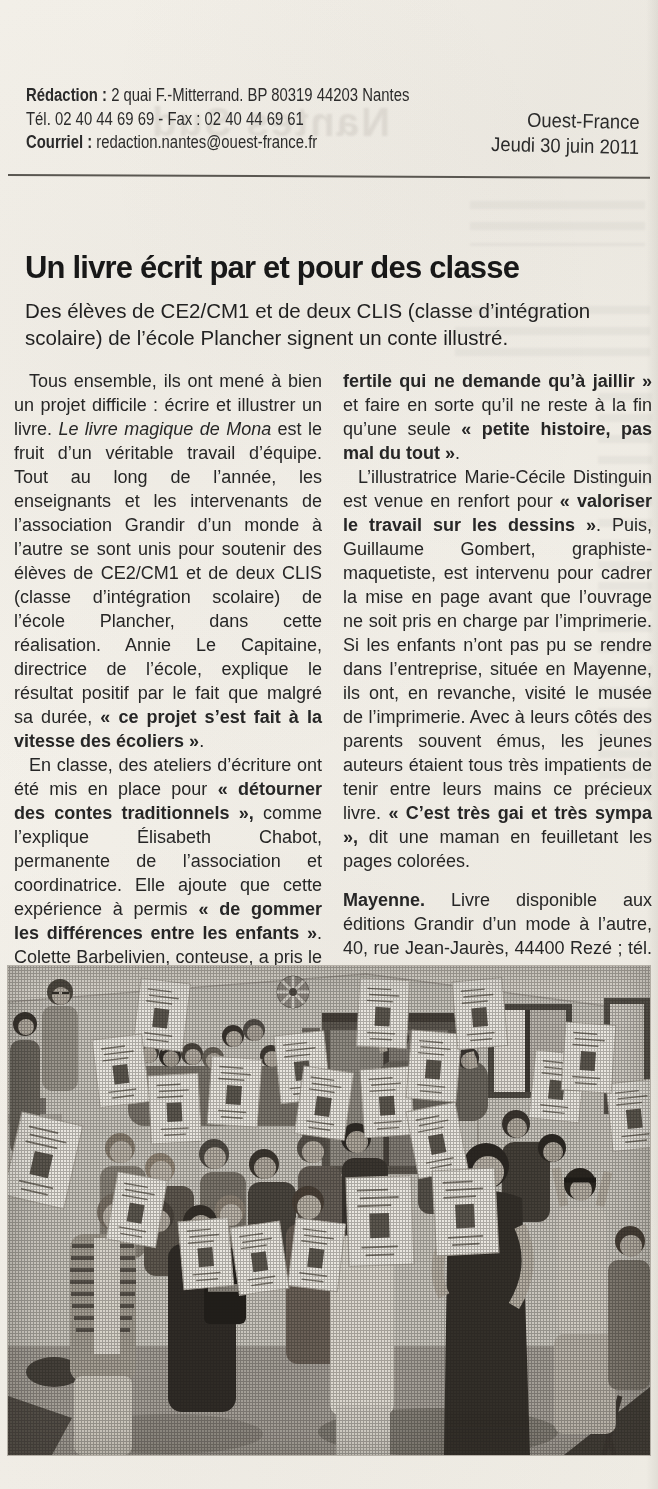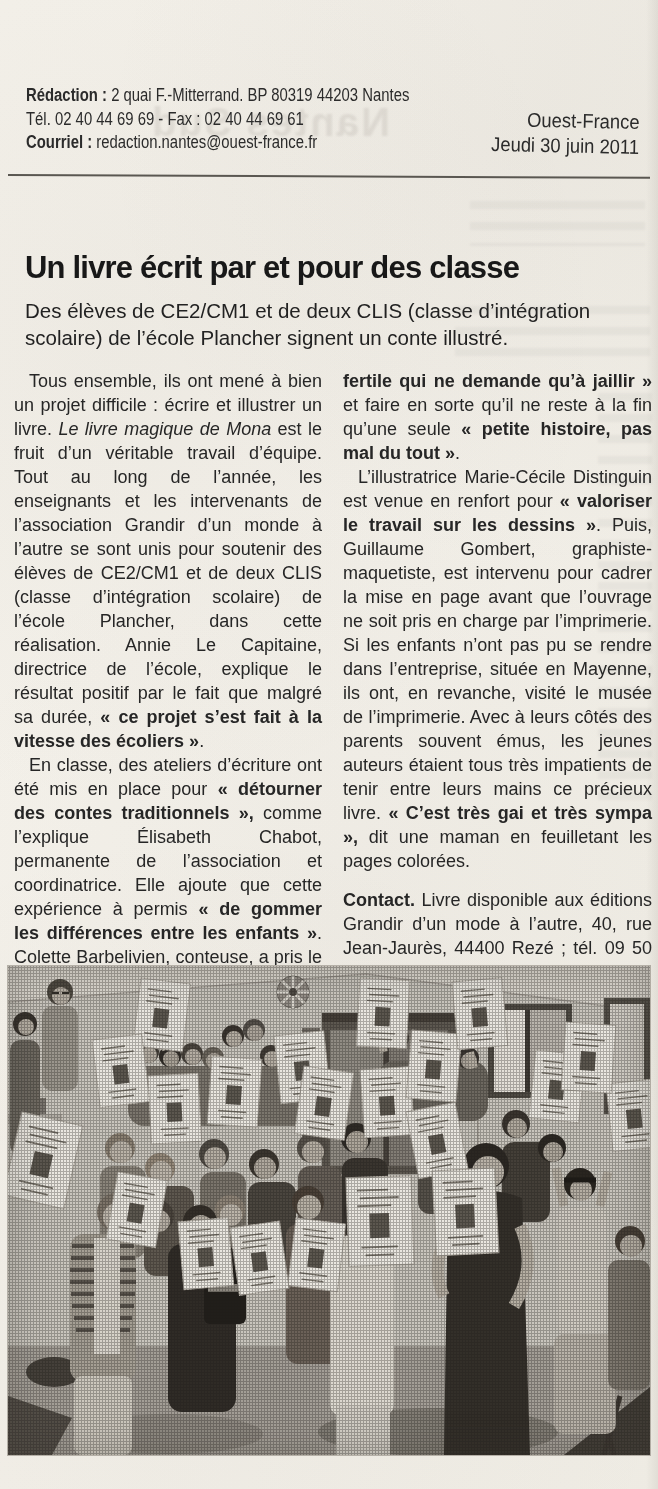--- a/index.html
+++ b/index.html
@@ -128,21 +128,21 @@
   <h2 class="subtitle">Des élèves de CE2/CM1 et de deux CLIS (classe d’intégration scolaire) de l’école Plancher signent un conte illustré.</h2>
   <div class="smudge" style="left:455px;top:293px;width:195px;height:70px;"></div>
 
   <div class="col col-left">
     <p class="body-p indent"><span class="seg-n">Tous ensemble, ils ont mené à bien un projet difficile : écrire et illustrer un livre. </span><span class="seg-i">Le livre magique de Mona</span><span class="seg-n"> est le fruit d’un véritable travail d’équipe. Tout au long de l’année, les enseignants et les intervenants de l’association Grandir d’un monde à l’autre se sont unis pour soutenir des élèves de CE2/CM1 et de deux CLIS (classe d’intégration scolaire) de l’école Plancher, dans cette réalisation. Annie Le Capitaine, directrice de l’école, explique le résultat positif par le fait que malgré sa durée, </span><span class="seg-b">« ce projet s’est fait à la vitesse des écoliers »</span><span class="seg-n">.</span></p>
     <p class="body-p indent"><span class="seg-n">En classe, des ateliers d’écriture ont été mis en place pour </span><span class="seg-b">« détourner des contes traditionnels »,</span><span class="seg-n"> comme l’explique Élisabeth Chabot, permanente de l’association et coordinatrice. Elle ajoute que cette expérience à permis </span><span class="seg-b">« de gommer les différences entre les enfants »</span><span class="seg-n">. Colette Barbelivien, conteuse, a pris le relais des enseignants pour aider les enfants </span><span class="seg-b">« à dompter une imagination</span></p>
   </div>
   <div class="col col-right">
     <p class="body-p"><span class="seg-b">fertile qui ne demande qu’à jaillir »</span><span class="seg-n"> et faire en sorte qu’il ne reste à la fin qu’une seule </span><span class="seg-b">« petite histoire, pas mal du tout »</span><span class="seg-n">.</span></p>
     <p class="body-p indent"><span class="seg-n">L’illustratrice Marie-Cécile Distinguin est venue en renfort pour </span><span class="seg-b">« valoriser le travail sur les dessins »</span><span class="seg-n">. Puis, Guillaume Gombert, graphiste-maquetiste, est intervenu pour cadrer la mise en page avant que l’ouvrage ne soit pris en charge par l’imprimerie. Si les enfants n’ont pas pu se rendre dans l’entreprise, située en Mayenne, ils ont, en revanche, visité le musée de l’imprimerie. Avec à leurs côtés des parents souvent émus, les jeunes auteurs étaient tous très impatients de tenir entre leurs mains ce précieux livre. </span><span class="seg-b">« C’est très gai et très sympa »,</span><span class="seg-n"> dit une maman en feuilletant les pages colorées.</span></p>
-    <p class="body-p contact-p"><span class="seg-b">Contact.</span><span class="seg-n"> Livre disponible aux éditions Grandir d’un mode à l’autre, 40, rue Jean-Jaurès, 44400 Rezé ; tél. 09 50 23 79 68.</span></p>
+    <p class="body-p contact-p"><span class="seg-b">Mayenne.</span><span class="seg-n"> Livre disponible aux éditions Grandir d’un mode à l’autre, 40, rue Jean-Jaurès, 44400 Rezé ; tél. 09 50 23 79 68.</span></p>
   </div>
   <div class="smudge" style="left:598px;top:380px;width:54px;height:420px;"></div>
   <div class="smudge" style="left:20px;top:950px;width:300px;height:14px;"></div>
 
   <figure class="figure">
     <div class="photo">
       <svg viewBox="0 0 642 489" width="642" height="489" role="img">
 
         <rect width="642" height="489" fill="#c9c5bd"></rect>
         <polygon points="0,0 642,0 642,44 358,8 0,36" fill="#d8d4cc"></polygon>

